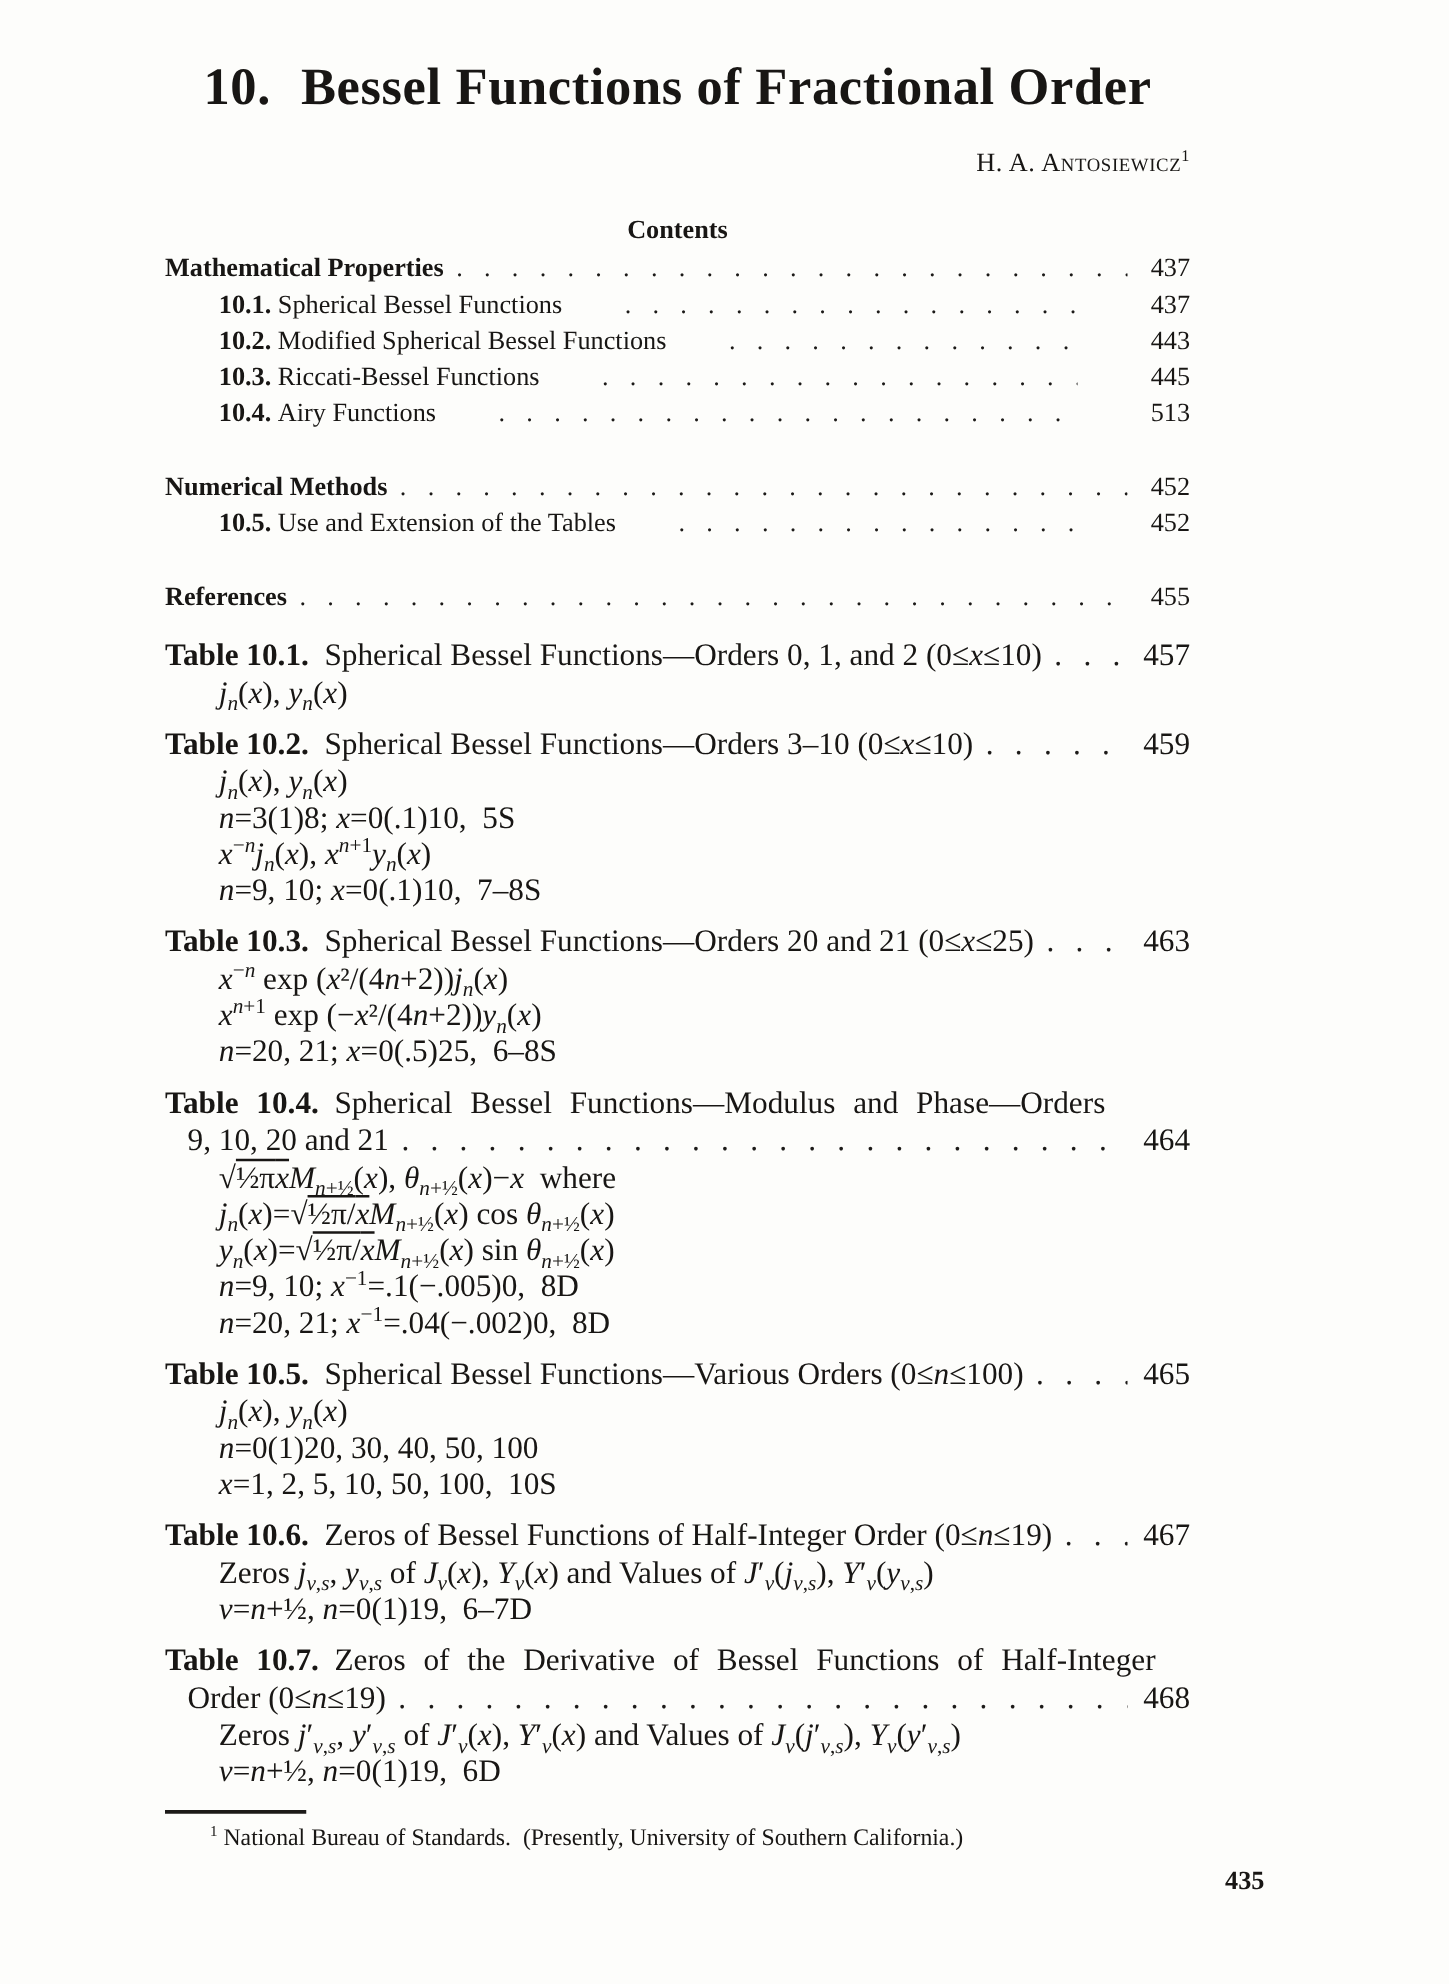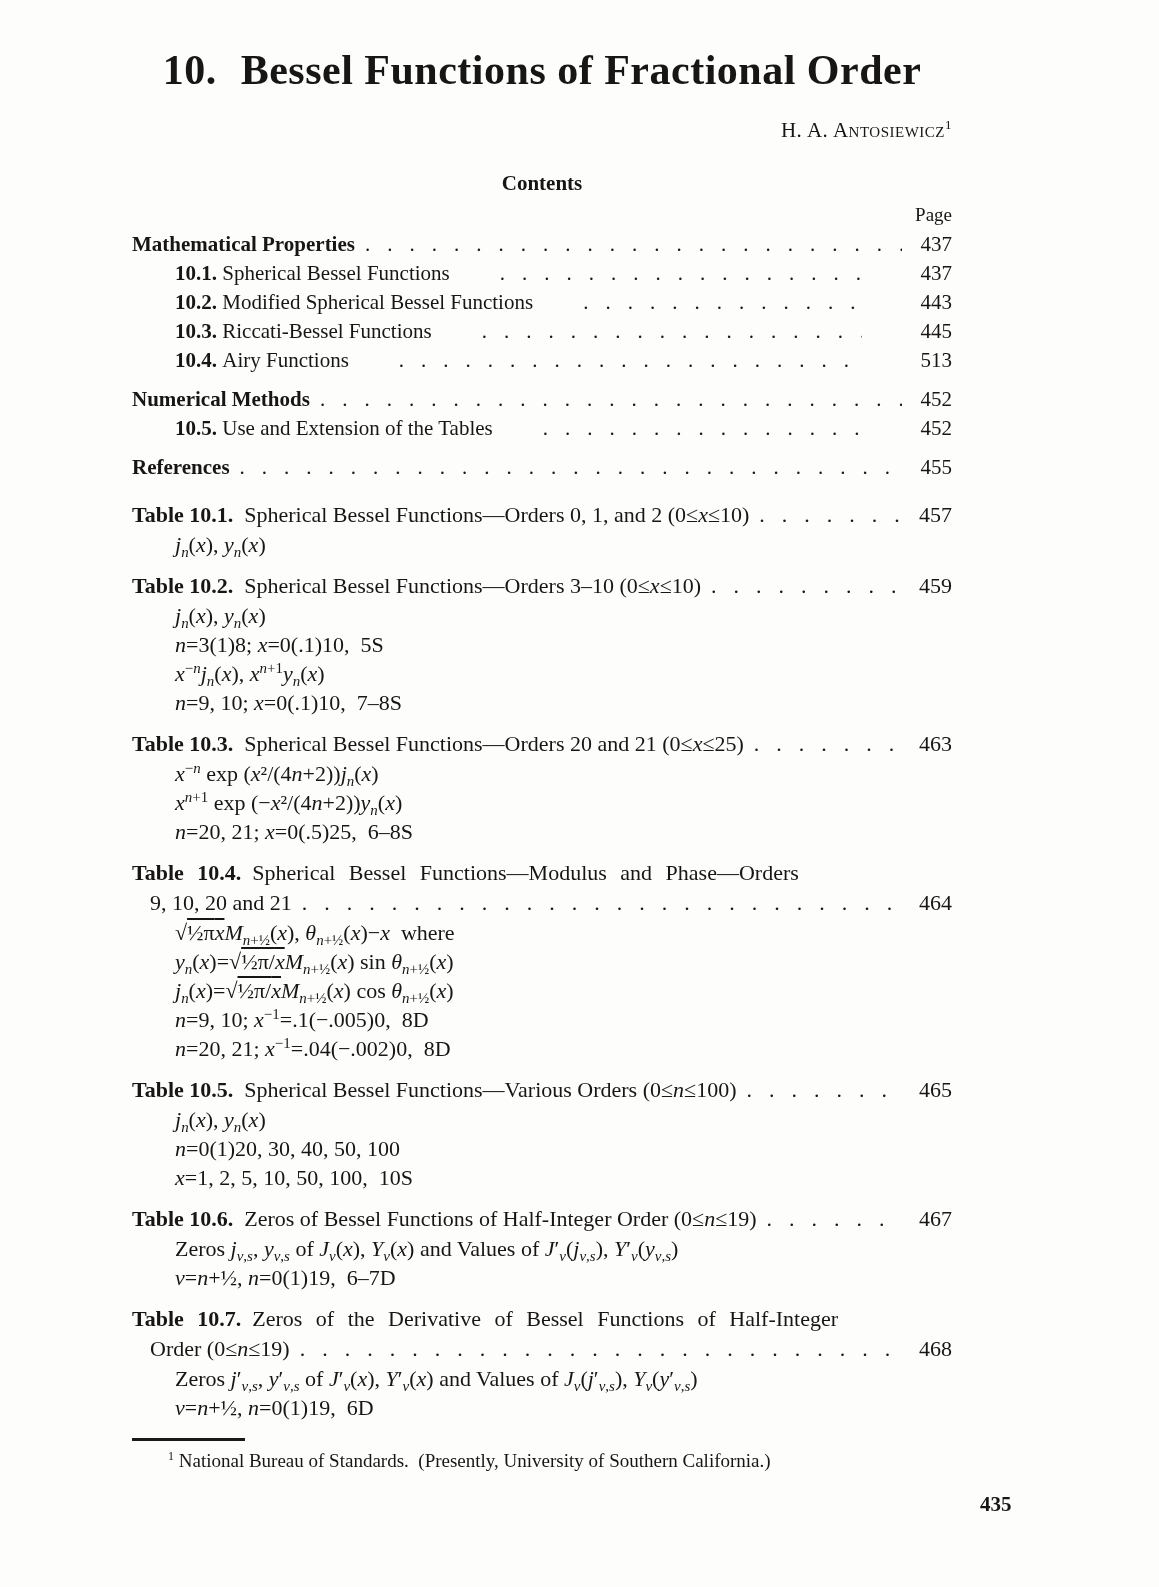--- a/index.html
+++ b/index.html
@@ -41,30 +41,30 @@
 
   .pagecol {
     margin-top:8px;
     text-align:right;
     font-size:19px;
   }
 
   .toc { margin-top:4px; font-size:21px; }
   .row { display:flex; align-items:baseline; line-height:29px; }
   .row.sub { padding-left:43px;gap:40px; }
-  .row.gap { margin-top:10px; }
+  .row.gap { margin-top:30px; }
   .lbl { white-space:nowrap; }
   .dotfill {
     flex:1 1 auto; overflow:hidden; white-space:nowrap;
     letter-spacing:17px; margin:0 4px 0 10px;
     color:#1c1a18;
   }
   .pg { flex:0 0 46px; text-align:right; white-space:nowrap; }
 
-  .tables { margin-top:18px; font-size:22px; }
+  .tables { margin-top:18px; font-size:25px; }
   .tbl { margin-bottom:12px; }
   .tbl .row { line-height:30px; }
   .tbl-head-solo { line-height:30px; white-space:nowrap; }
   .spread { word-spacing:8px; }
   .cont { padding-left:18px; white-space:nowrap; }
   .math { padding-left:43px; line-height:29px; white-space:nowrap; }
 
   b, .b { font-weight:bold; }
   i { font-style:italic; }
   sub, sup { font-size:0.68em; line-height:0; }
@@ -88,21 +88,20 @@
   <div class="chapter-title">
     <span class="chnum">10.</span><span>Bessel Functions of Fractional Order</span>
   </div>
 
   <div class="author">
     <span>H. A. Antosiewicz</span><sup>1</sup>
   </div>
 
   <div class="contents-h">Contents</div>
 
-  <div class="pagecol">Page</div>
 
   <div class="toc">
       <div class="row">
         <span class="lbl"><b>Mathematical Properties</b></span>
         <span class="dotfill">............................................................</span>
         <span class="pg">437</span>
       </div>
       <div class="row sub">
         <span class="lbl"><b>10.1. </b>Spherical Bessel Functions</span>
         <span class="dotfill">............................................................</span>
@@ -171,22 +170,22 @@
         <div class="math"><i>n</i>=20, 21; <i>x</i>=0(.5)25, 6–8S</div>
       </div>
       <div class="tbl">
         <div class="tbl-head-solo spread"><b>Table 10.4.</b> Spherical Bessel Functions—Modulus and Phase—Orders</div>
         <div class="row">
           <span class="lbl cont">9, 10, 20 and 21</span>
           <span class="dotfill">............................................................</span>
           <span class="pg">464</span>
         </div>
         <div class="math">√<span class="ovl">½π<i>x</i></span><i>M</i><sub><i>n</i>+½</sub>(<i>x</i>), <i>θ</i><sub><i>n</i>+½</sub>(<i>x</i>)−<i>x</i> where</div>
+        <div class="math"><i>j<sub>n</sub></i>(<i>x</i>)=√<span class="ovl">½π/<i>x</i></span><i>M</i><sub><i>n</i>+½</sub>(<i>x</i>) cos <i>θ</i><sub><i>n</i>+½</sub>(<i>x</i>)</div>
         <div class="math"><i>y<sub>n</sub></i>(<i>x</i>)=√<span class="ovl">½π/<i>x</i></span><i>M</i><sub><i>n</i>+½</sub>(<i>x</i>) sin <i>θ</i><sub><i>n</i>+½</sub>(<i>x</i>)</div>
-        <div class="math"><i>j<sub>n</sub></i>(<i>x</i>)=√<span class="ovl">½π/<i>x</i></span><i>M</i><sub><i>n</i>+½</sub>(<i>x</i>) cos <i>θ</i><sub><i>n</i>+½</sub>(<i>x</i>)</div>
         <div class="math"><i>n</i>=9, 10; <i>x</i><sup>−1</sup>=.1(−.005)0, 8D</div>
         <div class="math"><i>n</i>=20, 21; <i>x</i><sup>−1</sup>=.04(−.002)0, 8D</div>
       </div>
       <div class="tbl">
         <div class="row">
           <span class="lbl"><b>Table 10.5.</b> Spherical Bessel Functions—Various Orders (0≤<i>n</i>≤100)</span>
           <span class="dotfill">............................................................</span>
           <span class="pg">465</span>
         </div>
         <div class="math"><i>j<sub>n</sub></i>(<i>x</i>), <i>y<sub>n</sub></i>(<i>x</i>)</div>

